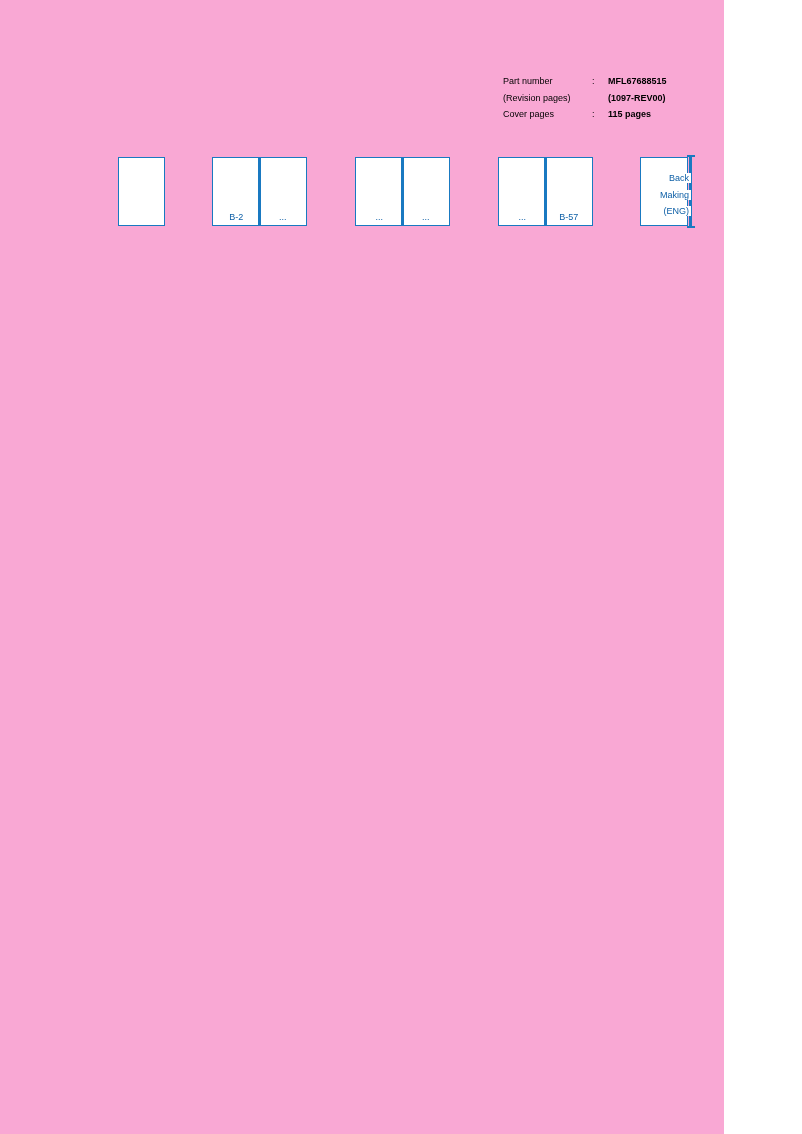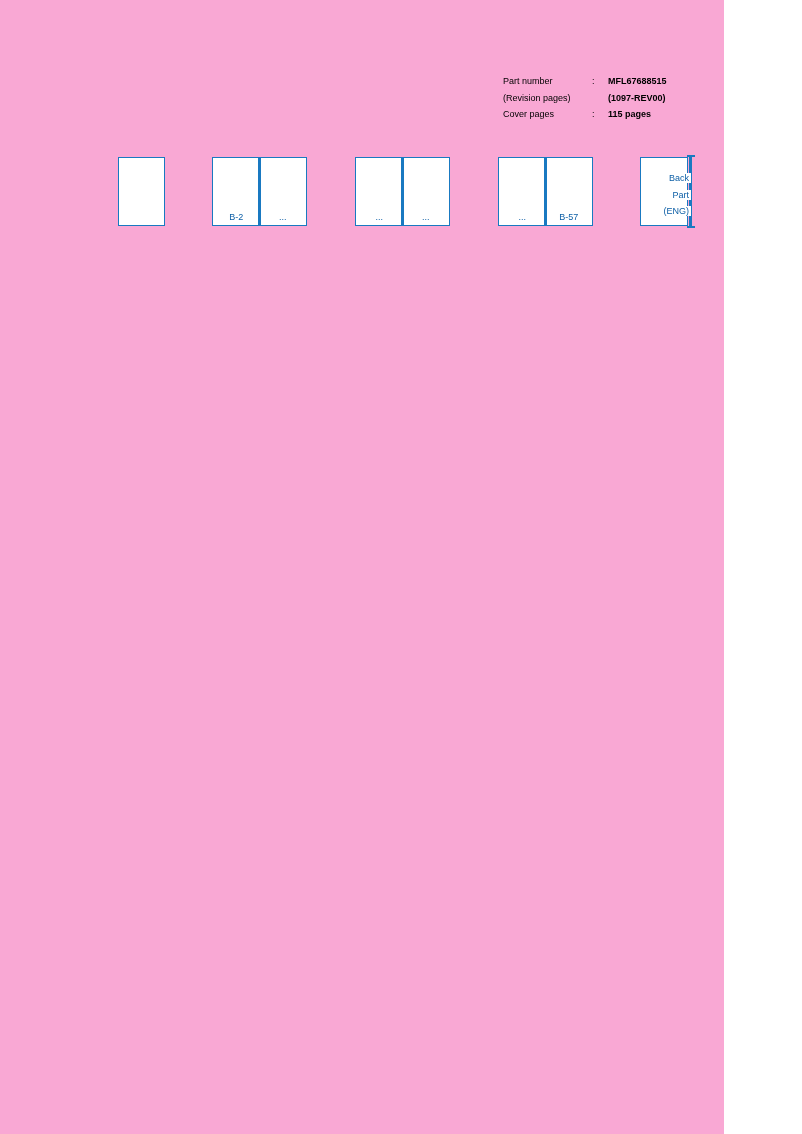--- a/index.html
+++ b/index.html
@@ -161,18 +161,18 @@
 
     <div class="pagebox box-back"></div>
 
     <div class="stacked-edge">
       <div class="stacked-edge-bar"></div>
     </div>
 
 
     <div class="caption caption-back">
       <div><span>Back</span></div>
-      <div><span>Part</span></div>
+      <div><span>Making</span></div>
       <div><span>(ENG)</span></div>
     </div>
 
   </div>
 </div>
 
 </body></html>

